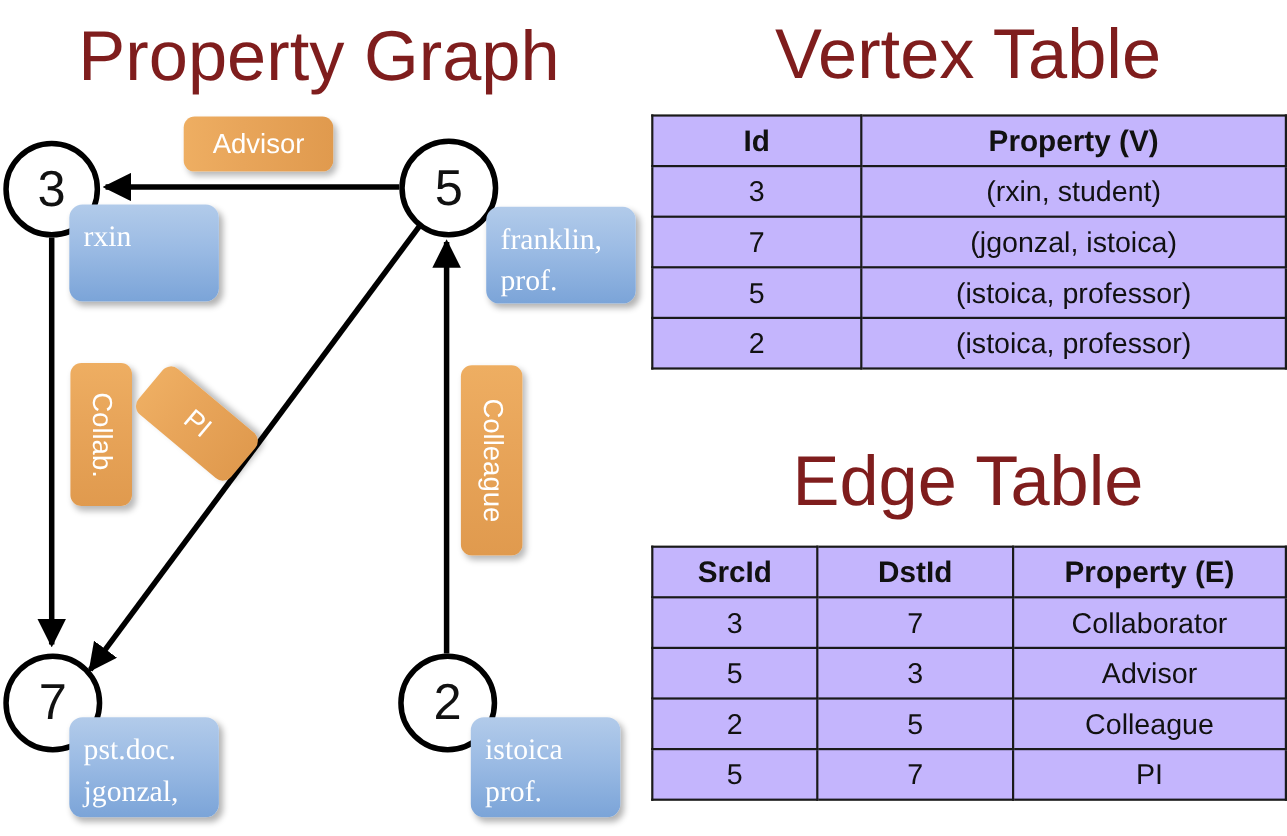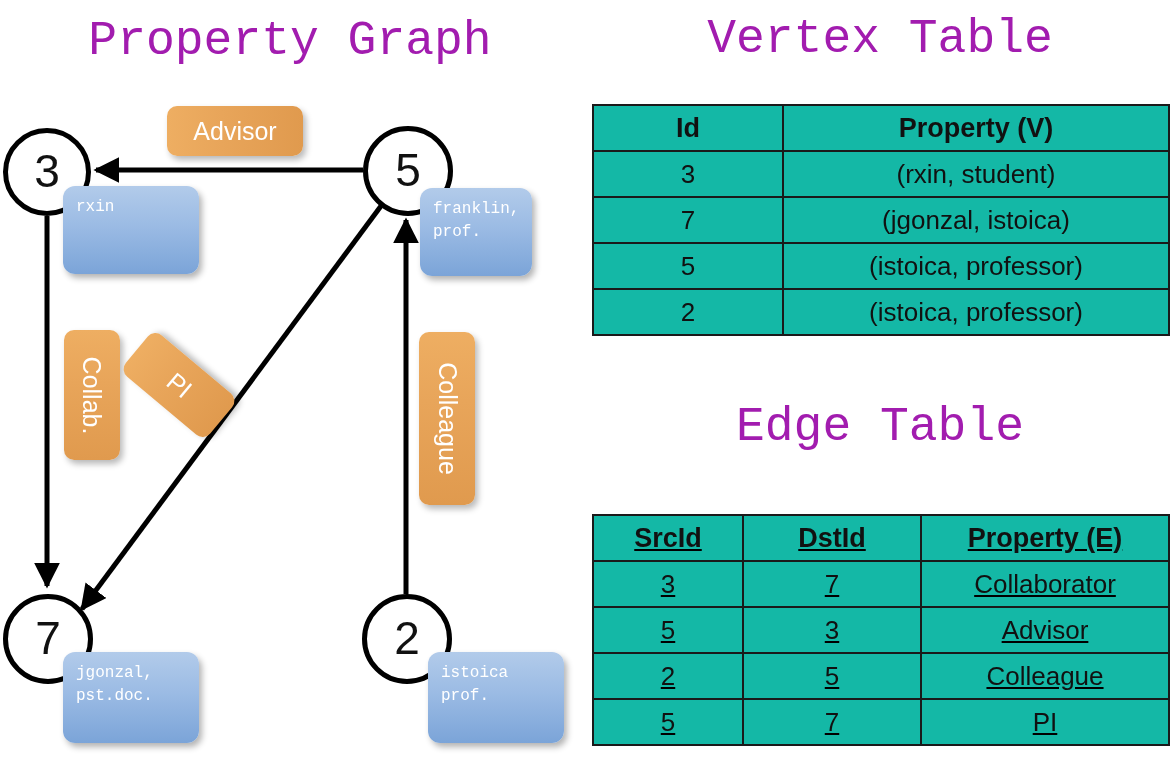--- a/index.html
+++ b/index.html
@@ -13,25 +13,25 @@
     position: relative;
     overflow: hidden;
     font-family: "Liberation Sans", sans-serif;
     color: #000;
   }
   .panel { position: absolute; }
 
   
   .heading {
     position: absolute;
-    font-family: Liberation Mono, monospace;
-    font-weight: 300;
-    font-size: 48px;
+    font-family: Liberation Sans, sans-serif;
+    font-weight: 300;
+    font-size: 64px;
     letter-spacing: 0px;
-    color: #a21caf;
+    color: #7f1d1d;
     white-space: nowrap;
     text-align: center;
   }
   #title-property-graph { left: 0px; top: 14px; width: 580px; }
   #title-vertex-table  { left: 590px; top: 12px; width: 580px; }
   #title-edge-table    { left: 590px; top: 400px; width: 580px; text-align: center; }
 
   
   #graph-panel {
     left: 0; top: 0; width: 585px; height: 760px;
@@ -57,23 +57,23 @@
     transform: translateY(-1px);
   }
 
   
   .prop-box {
     position: absolute;
     border-radius: 12px;
     background: linear-gradient(to bottom, #b2cbea 0%, #9bbbe4 45%, #7ba4d8 100%);
     box-shadow: 3px 4px 6px rgba(0,0,0,0.30);
     color: #ffffff;
-    font-family: Liberation Mono, monospace;
-    font-weight: 300;
-    font-size: 16px;
+    font-family: Liberation Serif, serif;
+    font-weight: 300;
+    font-size: 27px;
     line-height: 1.42;
     padding: 10px 0 0 13px;
     box-sizing: border-box;
   }
   .prop-box div { white-space: nowrap; }
 
   
   .edge-label {
     position: absolute;
     border-radius: 10px;
@@ -104,34 +104,34 @@
     font-family: "Liberation Sans", sans-serif;
   }
   table.grid td, table.grid th {
     border: 2px solid #1a1a1a;
     text-align: center;
     font-weight: 300;
     font-size: 26px;
     color: #111;
     height: 44px;
     padding: 0 4px;
-    background: #14b8a6;
+    background: #c4b5fd;
   }
   table.grid th {
     font-weight: 700;
     font-size: 27px;
   }
   td.blue, th.blue { background: #c9d8ee; }
   td.peach, th.peach { background: #f4dcc4; }
 
   #vertex-table { left: 592px; top: 104px; width: 576px; }
   #vertex-table col.c1 { width: 190px; }
   #vertex-table col.c2 { width: 386px; }
 
-  #edge-table { left: 592px; top: 514px; width: 576px; text-decoration: underline; }
+  #edge-table { left: 592px; top: 496px; width: 576px; }
   #edge-table col.e1 { width: 150px; }
   #edge-table col.e2 { width: 178px; }
   #edge-table col.e3 { width: 248px; }
 </style>
 </head>
 <body>
 
 <div class="heading" id="title-property-graph">Property Graph</div>
 <div class="heading" id="title-vertex-table">Vertex Table</div>
 <div class="heading" id="title-edge-table">Edge Table</div>
@@ -163,27 +163,27 @@
   <div class="node-circle" style="left:3px;  top:594px; width:90px; height:90px;">
     <span>7</span>
   </div>
   <div class="node-circle" style="left:362px; top:594px; width:90px; height:90px;">
     <span>2</span>
   </div>
 
   <div class="prop-box" style="left:63px;  top:186px; width:136px; height:88px;">
     <div>rxin</div>
   </div>
-  <div class="prop-box" style="left:420px; top:188px; width:112px; height:88px;">
+  <div class="prop-box" style="left:442px; top:188px; width:136px; height:88px;">
     <div>franklin,</div>
     <div>prof.</div>
   </div>
   <div class="prop-box" style="left:63px;  top:652px; width:136px; height:91px;">
+    <div>pst.doc.</div>
     <div>jgonzal,</div>
-    <div>pst.doc.</div>
   </div>
   <div class="prop-box" style="left:428px; top:652px; width:136px; height:91px;">
     <div>istoica</div>
     <div>prof.</div>
   </div>
 
   <div class="edge-label" style="left:167px; top:106px; width:136px; height:50px;">
     <span>Advisor</span>
   </div>
 

